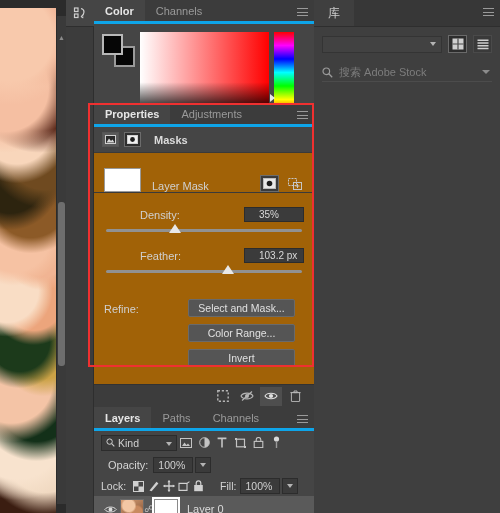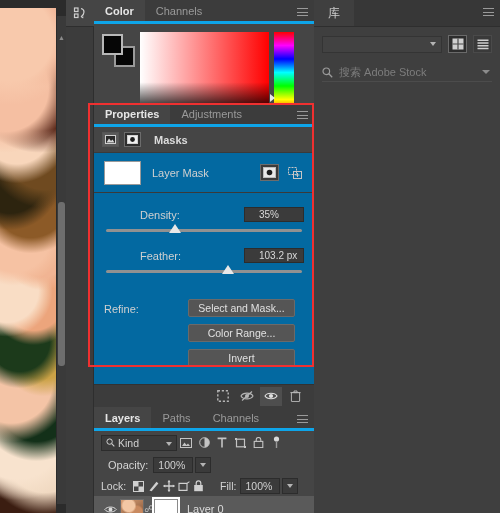--- a/index.html
+++ b/index.html
@@ -110,34 +110,34 @@
   #hue-strip {
     position: absolute; left: 180px; top: 8px; width: 20px; height: 81px;
     background: linear-gradient(to bottom,#ff0000,#ff00ff,#0000ff,#00ffff,#00ff00,#ffff00,#ff0000);
   }
   #hue-marker {
     position: absolute; left: 176px; bottom: 1px; width: 0; height: 0;
     border-top: 4px solid transparent; border-bottom: 4px solid transparent;
     border-left: 5px solid #e8e8e8;
   }
   
-  #properties-panel { background: #0369a1; }
+  #properties-panel { background: #a16207; }
   #masks-header {
     height: 26px; display: flex; align-items: center; padding: 0 8px;
     background: #454545; border-bottom: 1px solid #3a3a3a;
   }
   .mask-type-btn {
     width: 17px; height: 15px; margin-right: 5px; background: #5a5a5a;
     display: flex; align-items: center; justify-content: center;
     border: 1px solid #555;
   }
   .mask-type-btn.active { background: #2e2e2e; border: 1px solid #6c6c6c; }
   #masks-label { margin-left: 8px; font-weight: bold; color: #dcdcdc; font-size: 11px; }
   #layer-mask-row {
-    height: 40px; display: flex; align-items: center; padding: 0 10px;
+    height: 40px; display: flex; align-items: flex-end; padding: 0 10px;
     border-bottom: 1px solid #3a3a3a;
   }
   #mask-thumb {
     width: 37px; height: 24px; background: #ffffff; border: 1px solid #9a9a9a;
   }
   #layer-mask-name { margin-left: 11px; font-size: 11px; color: #d0d0d0; flex: 1; }
   .mask-row-btn {
     width: 19px; height: 17px; margin-left: 6px;
     display: flex; align-items: center; justify-content: center;
   }

